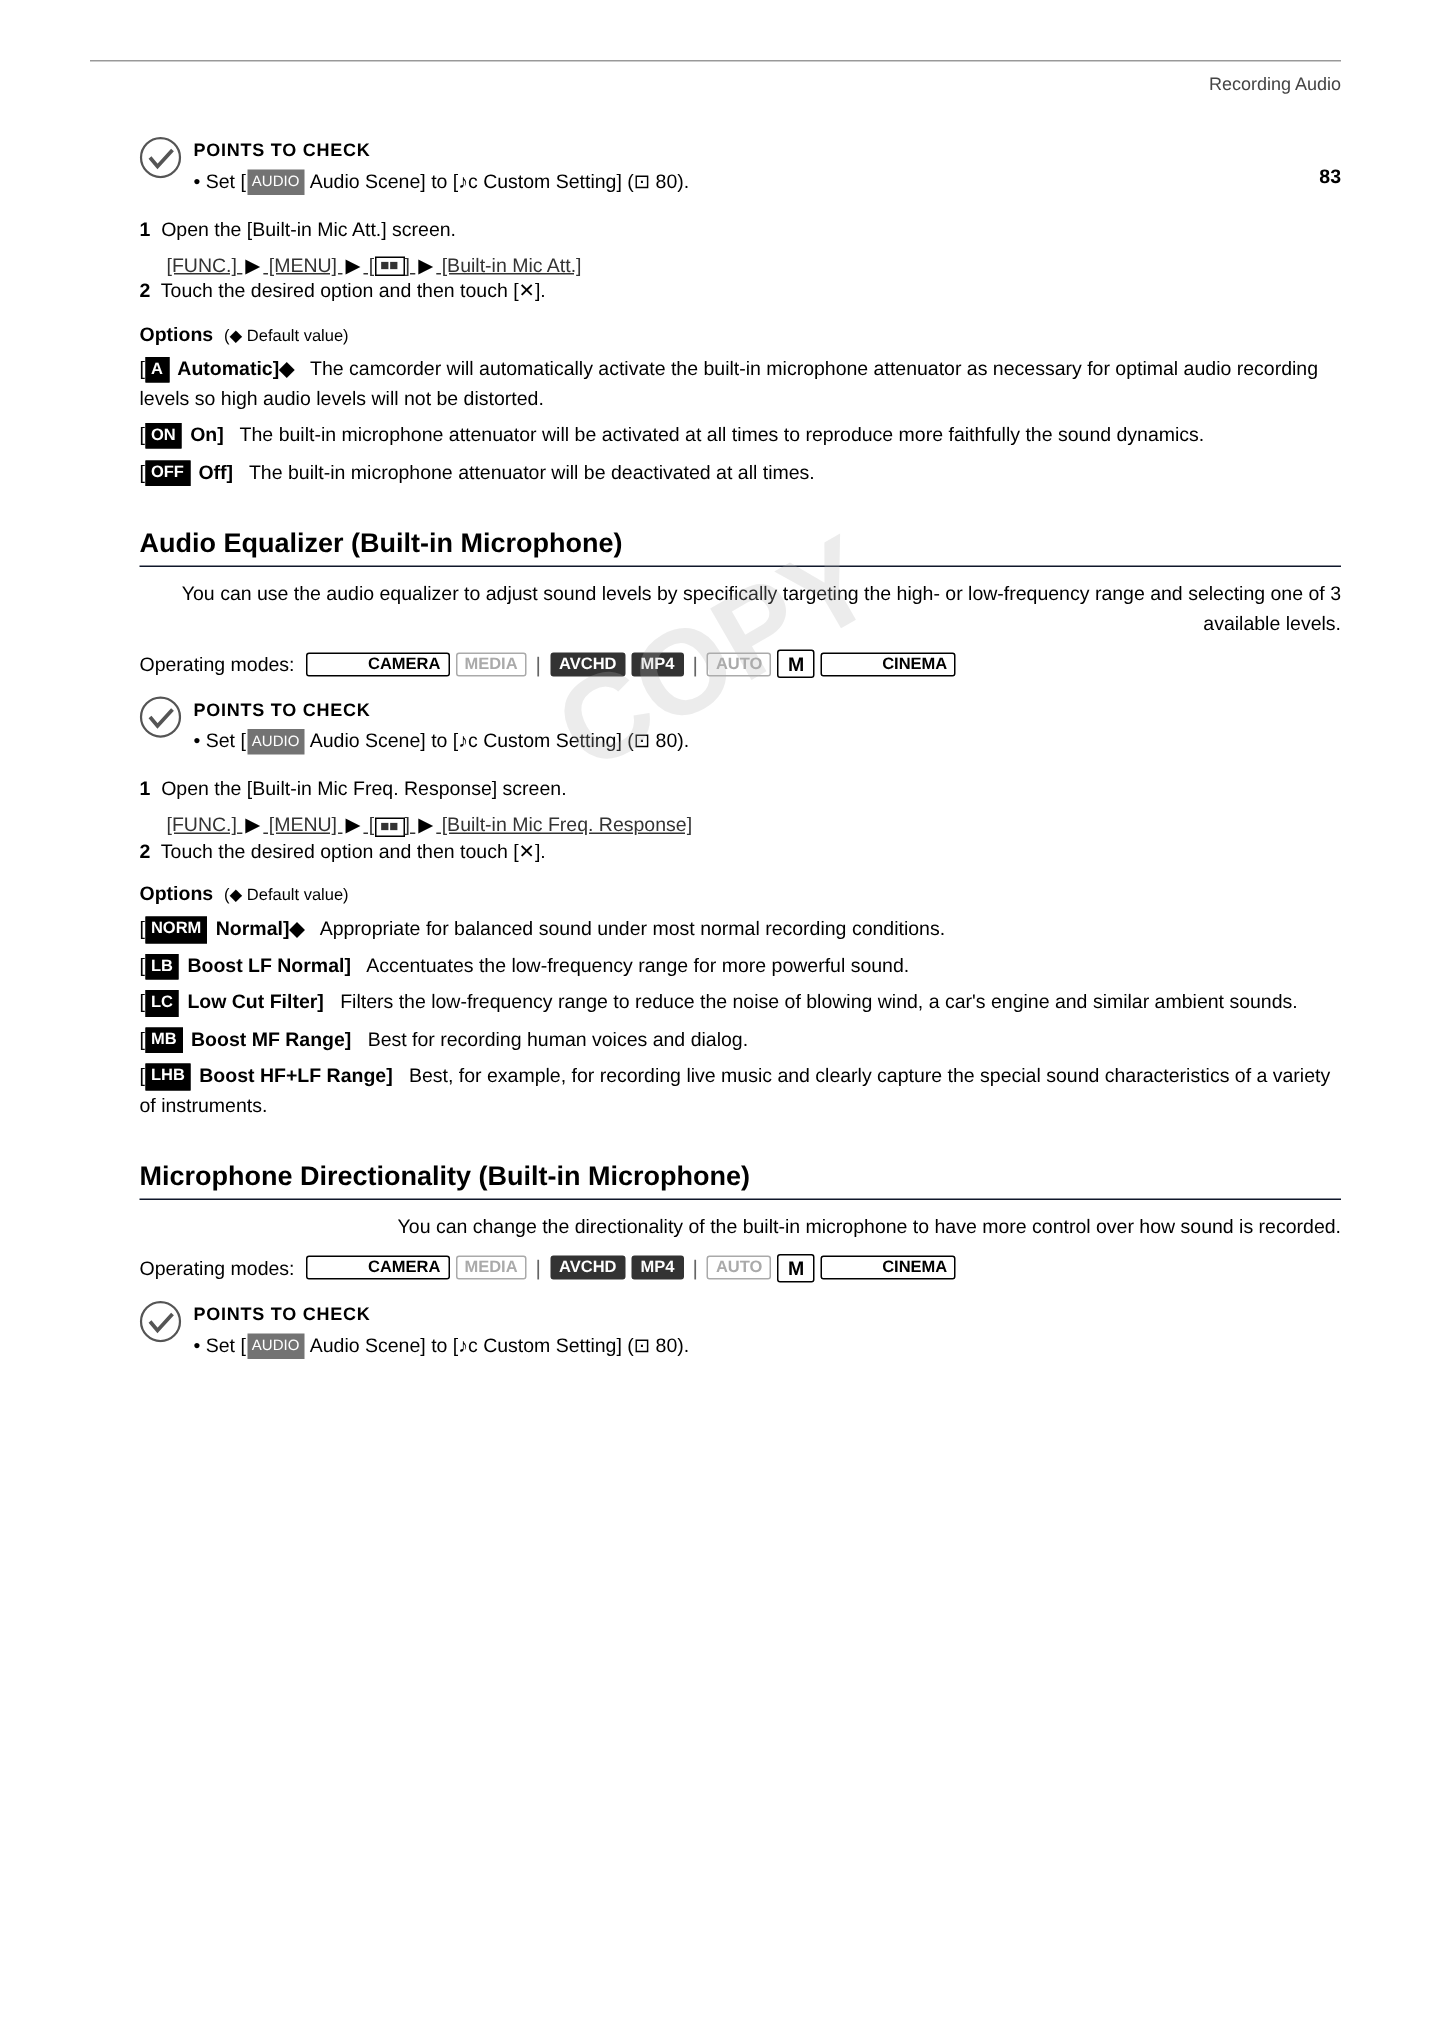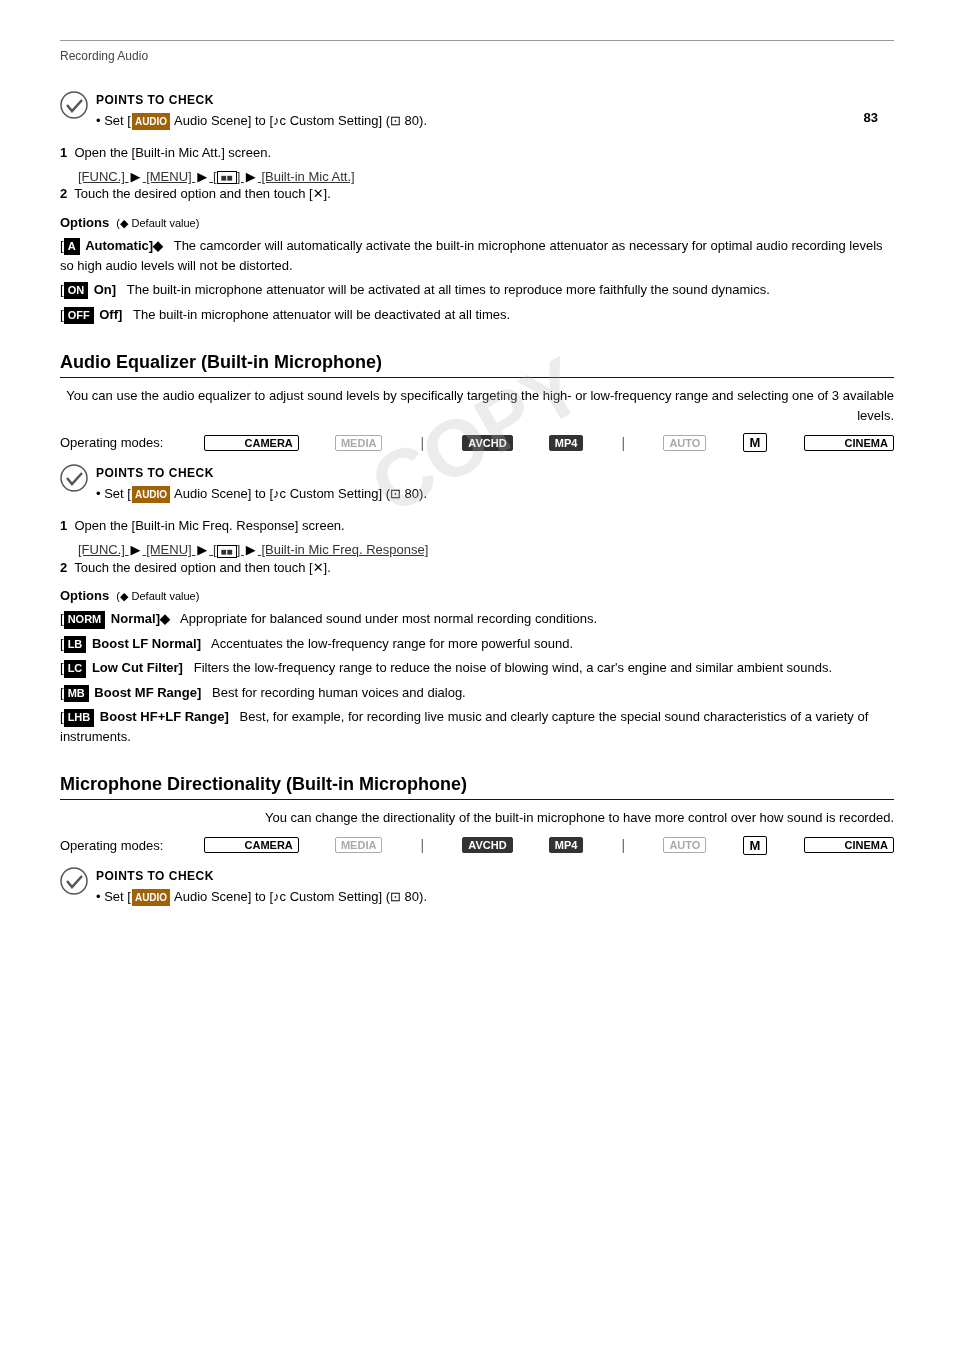--- a/index.html
+++ b/index.html
@@ -14,34 +14,35 @@
     }
     .page {
       padding: 40px 60px 40px 60px;
       position: relative;
     }
     .top-rule {
       border-top: 1px solid #999;
       margin-bottom: 8px;
     }
     .page-header {
-      text-align: left;
+      text-align: right;
       font-size: 12px;
       color: #444;
       margin-bottom: 30px;
     }
     .page-number {
       position: absolute;
-      right: 76px;
+      right: 60px;
       top: 110px;
       font-size: 13px;
       font-weight: bold;
     }
     .section {
       margin-bottom: 28px;
+      margin-left: 33px;
     }
     .section-title {
       font-size: 18px;
       font-weight: bold;
       margin-bottom: 8px;
       border-bottom: 1px solid #0f172a;
       padding-bottom: 4px;
     }
     .section-desc {
       font-size: 13px;
@@ -114,21 +115,20 @@
       background: #000;
       color: #fff;
     }
     .operating-modes {
       display: flex;
       align-items: center;
       gap: 4px;
       margin-bottom: 14px;
       font-size: 13px;
       flex-wrap: wrap;
-      justify-content: space-between;
     }
     .operating-modes-label {
       margin-right: 4px;
     }
     .mode-badge {
       display: inline-block;
       border: 1px solid #666;
       padding: 1px 5px;
       font-size: 11px;
       font-weight: bold;
@@ -144,24 +144,24 @@
       color: #aaa;
     }
     .mode-separator {
       font-size: 14px;
       color: #666;
       margin: 0 2px;
     }
     .inline-bold { font-weight: bold; }
     .audio-icon {
       display: inline-block;
-      background: #a16207;
+      background: #737373;
       color: #fff;
       font-size: 10px;
-      font-weight: bold;
+      font-weight: normal;
       padding: 1px 3px;
       vertical-align: middle;
       margin: 0 1px;
     }
     .arrow {
       display: inline-block;
       color: #000;
       font-size: 13px;
       margin: 0 2px;
     }

